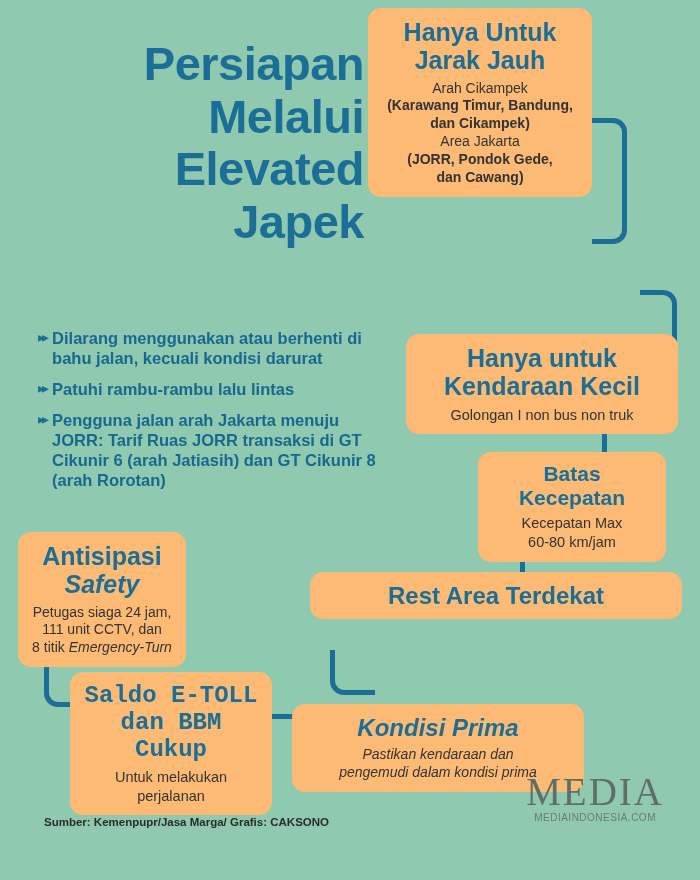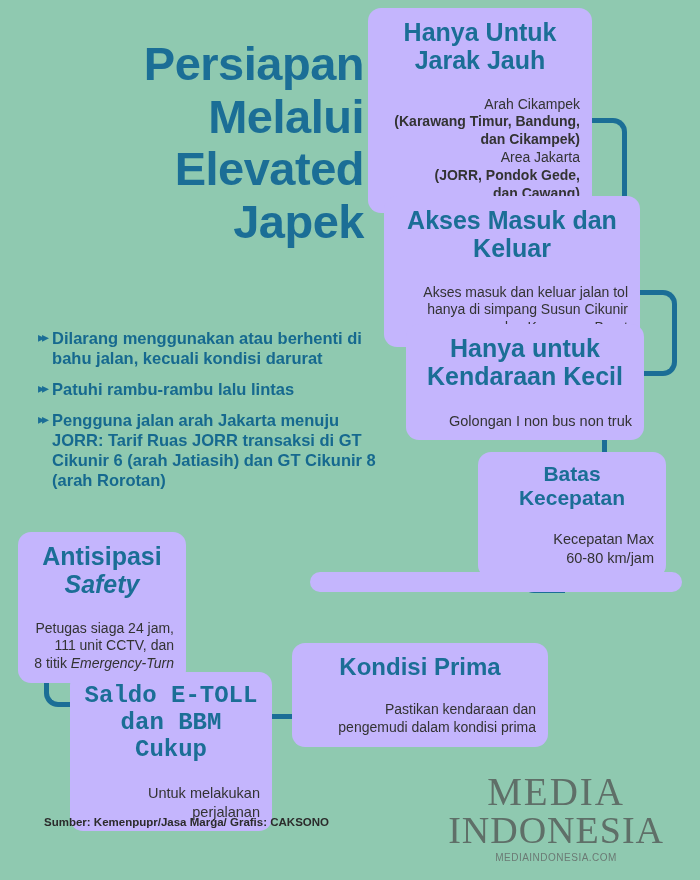--- a/index.html
+++ b/index.html
@@ -71,64 +71,63 @@
   .bullet .btext {
     color: #16698f;
     font-size: 16.5px;
     font-weight: bold;
     line-height: 20px;
   }
 
   
   .card {
     position: absolute;
-    background: #c4b5fd;
+    background: #fdba74;
     border-radius: 13px;
     box-sizing: border-box;
     z-index: 2;
     text-align: center;
     padding: 10px 12px;
   }
   .card h3 {
     margin: 0;
     color: #1b6e96;
     font-weight: bold;
     line-height: 1.13;
   }
   .card .body {
     color: #333333;
     line-height: 1.28;
-    margin-top: 21px;
-    text-align: right;
+    margin-top: 5px;
   }
   .card .body b { color: #222; }
   .card .body i { font-style: italic; }
 
   
   #card-jarak-jauh { left: 368px; top: 8px; width: 224px; }
   #card-jarak-jauh h3 { font-size: 25px; }
   #card-jarak-jauh .body { font-size: 14px; }
 
   #card-akses { left: 384px; top: 196px; width: 256px; }
   #card-akses h3 { font-size: 25px; }
   #card-akses .body { font-size: 14px; }
 
-  #card-kendaraan { left: 406px; top: 324px; width: 238px; }
+  #card-kendaraan { left: 406px; top: 334px; width: 272px; }
   #card-kendaraan h3 { font-size: 25px; }
   #card-kendaraan .body { font-size: 14.5px; }
 
   #card-batas { left: 478px; top: 452px; width: 188px; }
   #card-batas h3 { font-size: 21px; }
   #card-batas .body { font-size: 14.5px; }
 
   #card-rest { left: 310px; top: 572px; width: 372px; }
   #card-rest h3 { font-size: 24px; }
   #card-rest .body { font-size: 14px; }
 
-  #card-kondisi { left: 292px; top: 643px; width: 256px; }
+  #card-kondisi { left: 292px; top: 704px; width: 292px; font-style: italic; }
   #card-kondisi h3 { font-size: 24px; }
   #card-kondisi .body { font-size: 14px; }
 
   #card-saldo { left: 70px; top: 672px; width: 202px; }
   #card-saldo h3 { font-size: 24px; font-family: Liberation Mono, monospace; }
   #card-saldo .body { font-size: 14.5px; }
 
   #card-antisipasi { left: 18px; top: 532px; width: 168px; }
   #card-antisipasi h3 { font-size: 25px; }
   #card-antisipasi .body { font-size: 14px; }
@@ -212,45 +211,38 @@
     <div class="body">
       <div>Arah Cikampek</div>
       <div style="font-weight:bold">(Karawang Timur, Bandung,</div>
       <div style="font-weight:bold">dan Cikampek)</div>
       <div>Area Jakarta</div>
       <div style="font-weight:bold">(JORR, Pondok Gede,</div>
       <div style="font-weight:bold">dan Cawang)</div>
     </div>
   </div>
 
-  <div class="card" id="card-akses">
-    <h3>Akses Masuk dan Keluar</h3>
-    <div class="body">
-      <div>Akses masuk dan keluar jalan tol</div>
-      <div>hanya di simpang Susun Cikunir</div>
-      <div>dan Karawang Barat</div>
-    </div>
-  </div>
 
   <div class="card" id="card-kendaraan">
     <h3>Hanya untuk Kendaraan Kecil</h3>
     <div class="body">
       <div>Golongan I non bus non truk</div>
     </div>
   </div>
 
   <div class="card" id="card-batas">
     <h3>Batas Kecepatan</h3>
     <div class="body">
       <div>Kecepatan Max</div>
       <div>60-80 km/jam</div>
     </div>
   </div>
 
   <div class="card" id="card-rest">
+    <h3>Rest Area Terdekat</h3>
   </div>
 
   <div class="card" id="card-kondisi">
     <h3>Kondisi Prima</h3>
     <div class="body">
       <div>Pastikan kendaraan dan</div>
       <div>pengemudi dalam kondisi prima</div>
     </div>
   </div>
 
@@ -269,17 +261,16 @@
       <div>Petugas siaga 24 jam,</div>
       <div>111 unit CCTV, dan</div>
       <div>8 titik <i>Emergency-Turn</i></div>
     </div>
   </div>
 
   <div class="source">Sumber: Kemenpupr/Jasa Marga/ Grafis: CAKSONO</div>
 
   <div class="logo">
     <div class="l1">MEDIA</div>
-    <div class="l2">INDONESIA</div>
     <div class="l3">MEDIAINDONESIA.COM</div>
   </div>
 
 </div>
 
 </body></html>

